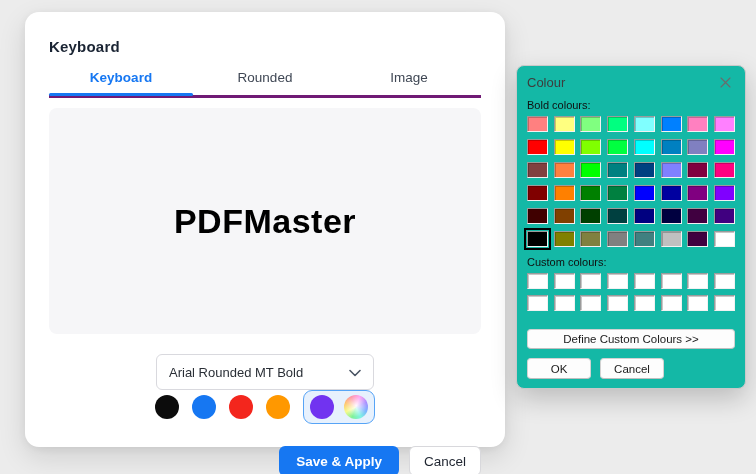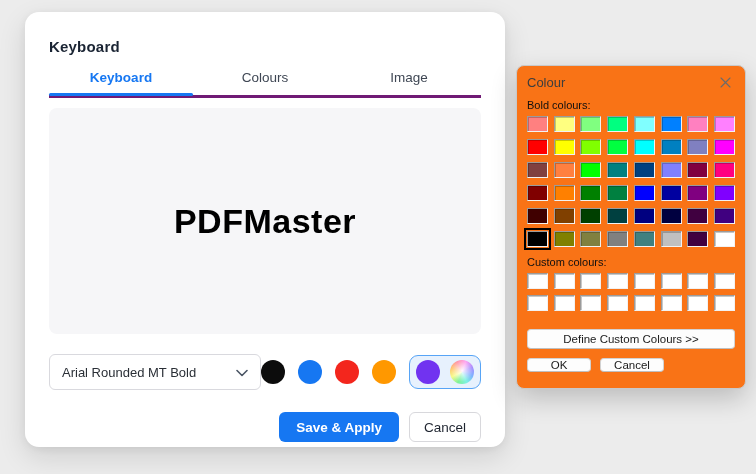--- a/index.html
+++ b/index.html
@@ -24,21 +24,21 @@
   .tab.active::after {
     content:""; position:absolute; left:0; right:0; bottom:-1px; height:3px;
     background:#1677f2; border-radius:2px;
   }
   .preview {
     margin-top:10px; height:226px; background:#f6f6f8; border-radius:8px;
     display:flex; align-items:center; justify-content:center;
   }
   .preview-text { font-size:34px; font-weight:800; letter-spacing:.5px; }
 
-  .controls { display:flex; align-items:center; justify-content:space-between; margin-top:20px; }
+  .controls { display:flex; align-items:center; justify-content:space-between; margin-top:20px;flex-direction:column; }
   .font-select {
     width:218px; height:36px; background:#fff; border:1px solid #d9d9de; border-radius:6px;
     display:flex; align-items:center; justify-content:space-between; padding:0 12px;
     font-size:13px; color:#2a2f36; cursor:pointer;
   }
   .swatch-row { display:flex; align-items:center; gap:13px; }
   .dot { width:24px; height:24px; border-radius:50%; cursor:pointer; border:none; }
   .sel-group {
     display:flex; align-items:center; gap:10px; padding:4px 6px;
     border:1.5px solid #57a4f6; background:#e7f1fd; border-radius:9px;
@@ -49,21 +49,21 @@
       conic-gradient(from 200deg, #7ef29a, #f7fa8c, #ffc46b, #ff8da1, #ff9bf0, #a78bff, #7db1ff, #7ef2e2, #7ef29a);
   }
   .footer { display:flex; justify-content:flex-end; gap:10px; margin-top:22px; }
   .btn { height:30px; border-radius:6px; font-size:13.5px; cursor:pointer; font-family:"Liberation Sans", sans-serif; }
   .btn-primary { background:#1677f2; color:#fff; border:none; padding:0 17px; font-weight:600; }
   .btn-secondary { background:#fff; color:#1f2530; border:1px solid #d8d8dc; padding:0 14px; }
 
   
   .colour-dialog {
     position:absolute; left:516px; top:65px; width:230px; height:324px;
-    background:#f97316; border:1px solid #c9c9c9; border-radius:8px;
+    background:#14b8a6; border:1px solid #c9c9c9; border-radius:8px;
     box-shadow:0 10px 26px rgba(0,0,0,.20);
     padding:9px 10px; color:#1a1a1a;
   }
   .colour-header { display:flex; align-items:center; justify-content:space-between; }
   .colour-title { font-size:13px; color:#3d3d3d; font-weight:400; }
   .close-btn { background:none; border:none; cursor:pointer; padding:2px 4px; line-height:0; }
   .section-label { margin-top:9px; font-size:11px; color:#101010; }
   .grid8 {
     display:grid; grid-template-columns:repeat(8, 21px); justify-content:space-between;
     row-gap:7px; margin-top:5px;
@@ -76,34 +76,34 @@
     background:#fff;
   }
   .cswatch.selected { outline:2px solid #000; outline-offset:1px; }
   .win-btn {
     background:#fdfdfd; border:1px solid #d2d2d2; border-bottom-color:#bfbfbf;
     border-radius:4px; font-size:11.5px; color:#1a1a1a; cursor:pointer;
     font-family:"Liberation Sans", sans-serif;
   }
   .define-btn { width:100%; height:20px; margin-top:18px; }
   .ok-row { display:flex; gap:9px; margin-top:9px; }
-  .ok-row .win-btn { width:64px; height:14px; }
+  .ok-row .win-btn { width:64px; height:21px; }
 </style>
 </head>
 <body>
 
 <div>
 
   <section class="sig-dialog">
     <h1 class="sig-title">Keyboard</h1>
 
     <nav class="tabs">
 
     <button class="tab active"><span>Keyboard</span></button>
-        <button class="tab"><span>Colours</span></button>
+        <button class="tab"><span>Rounded</span></button>
         <button class="tab"><span>Image</span></button>
       </nav>
 
     <div class="preview">
       <span class="preview-text" style="color: #000000;">PDFMaster</span>
     </div>
 
     <div class="controls">
       <div class="font-select">
         <span>Arial Rounded MT Bold</span>

